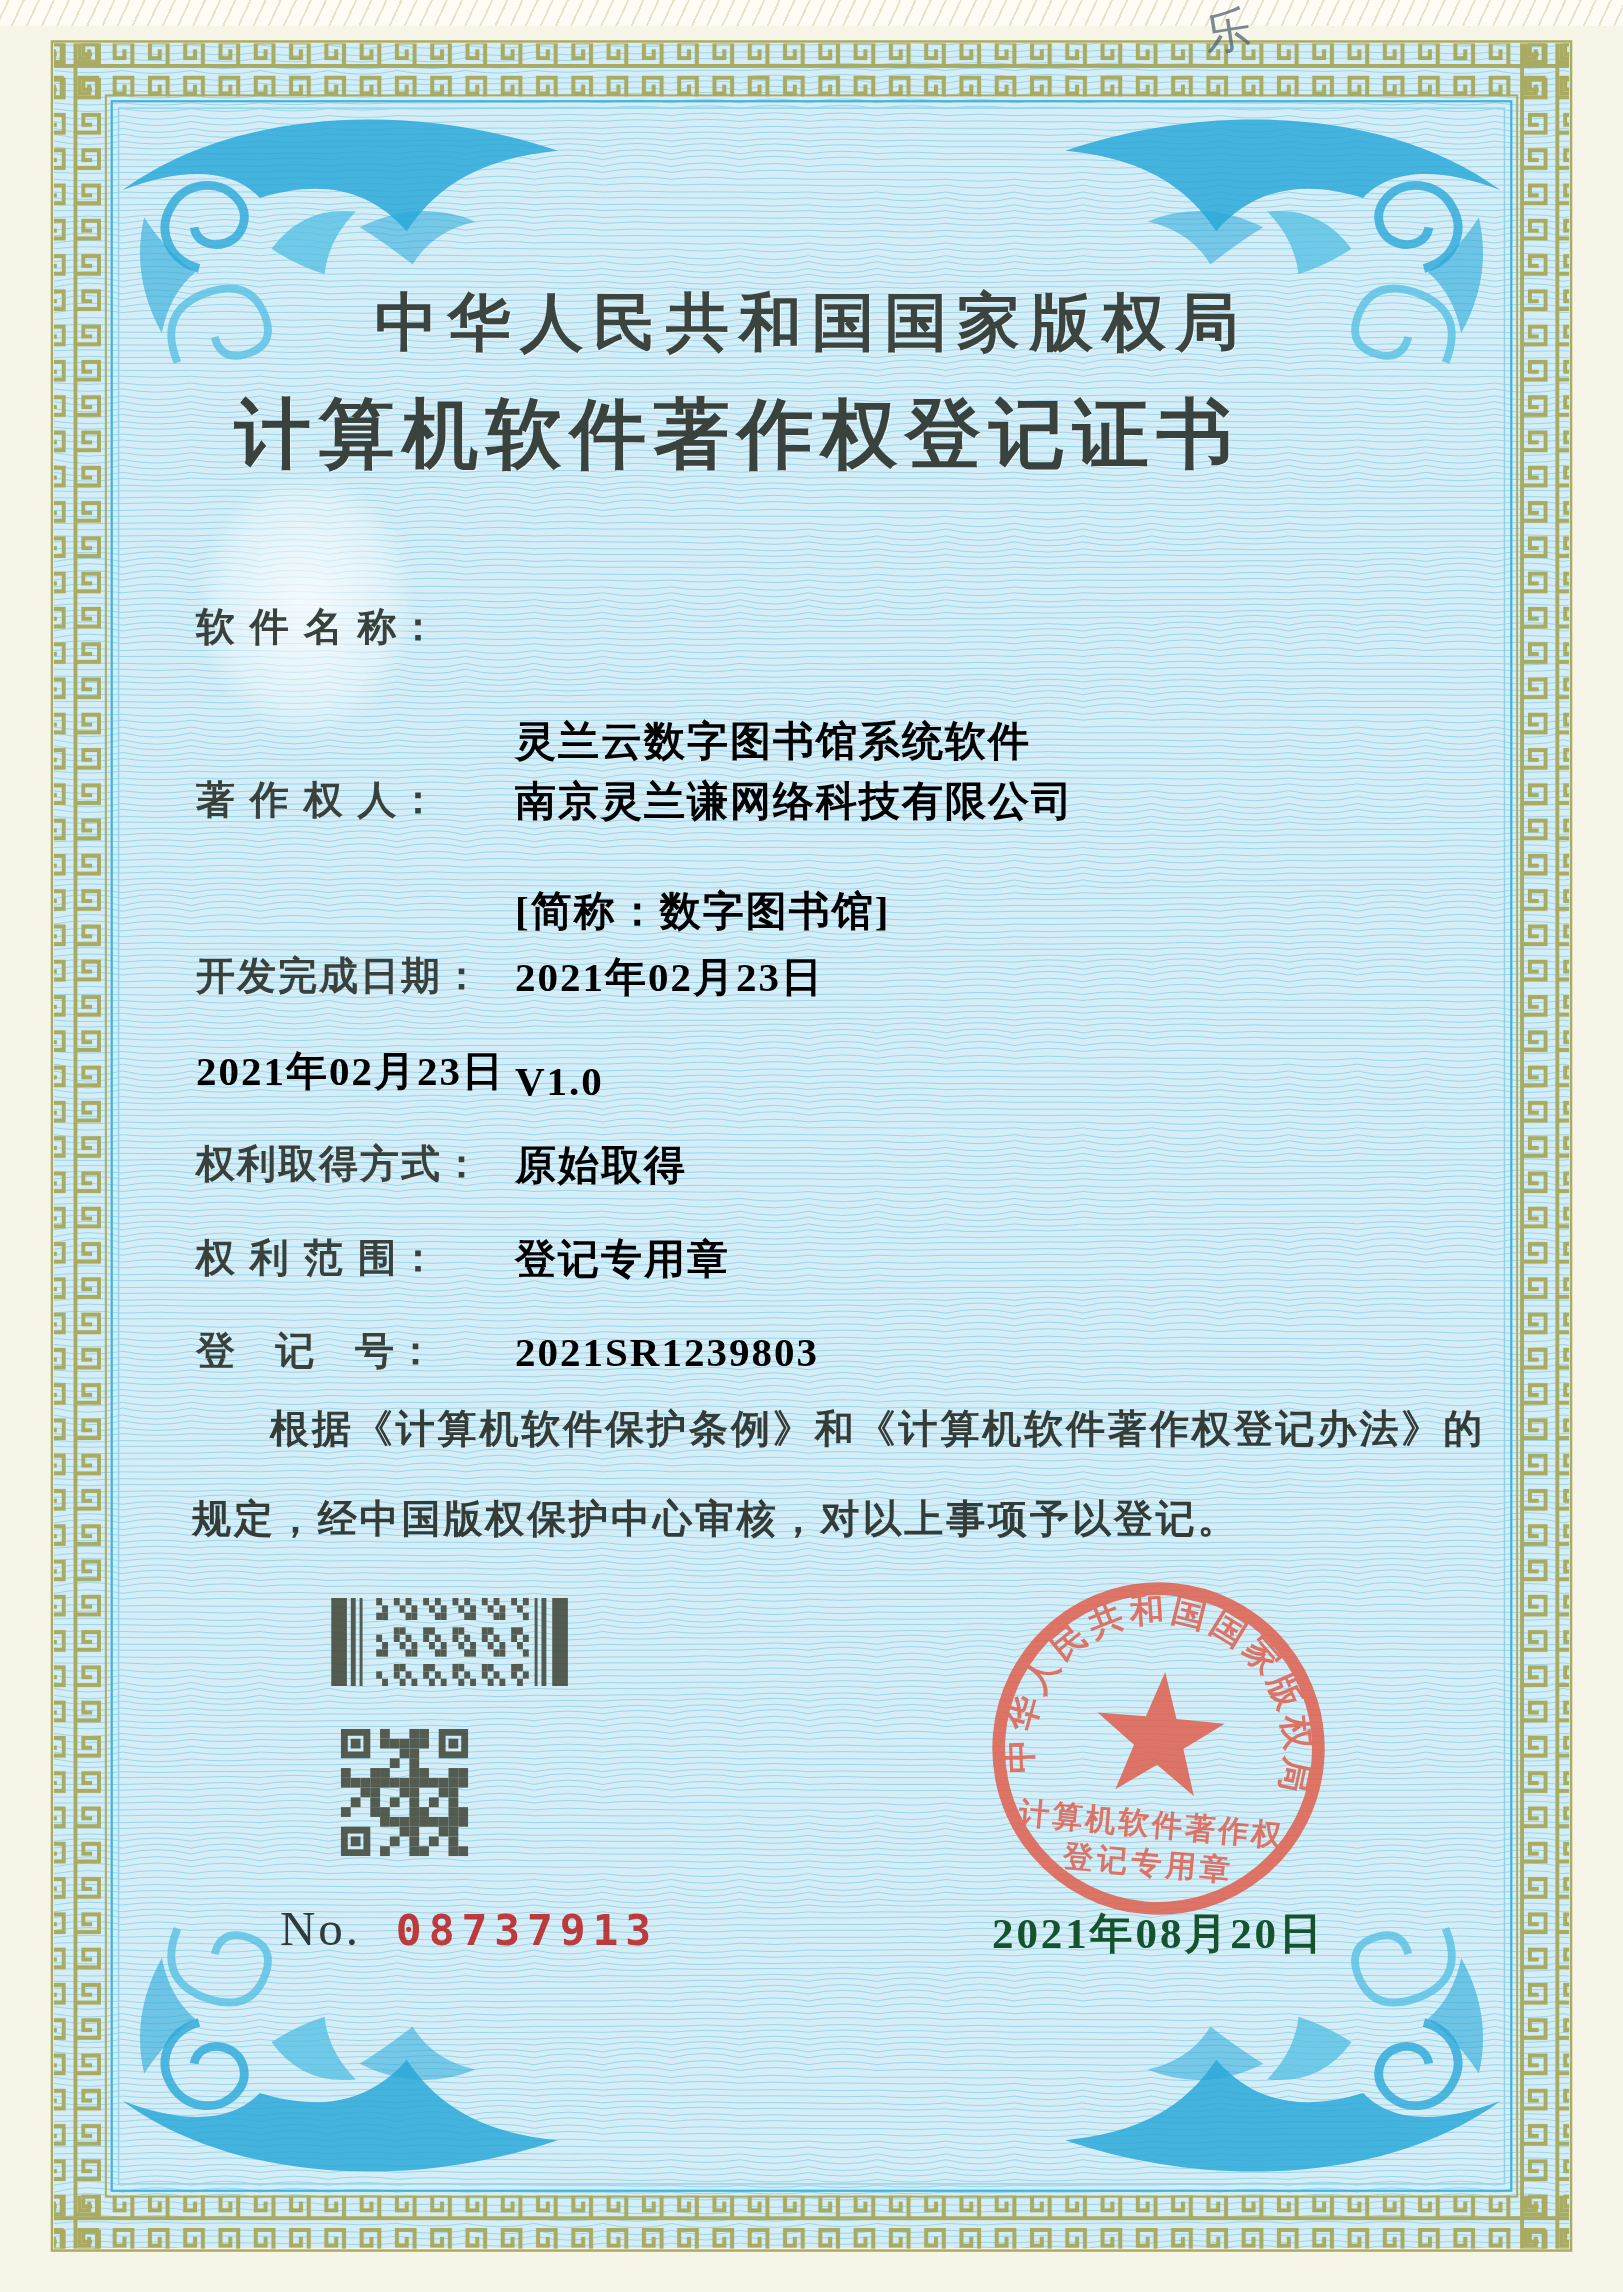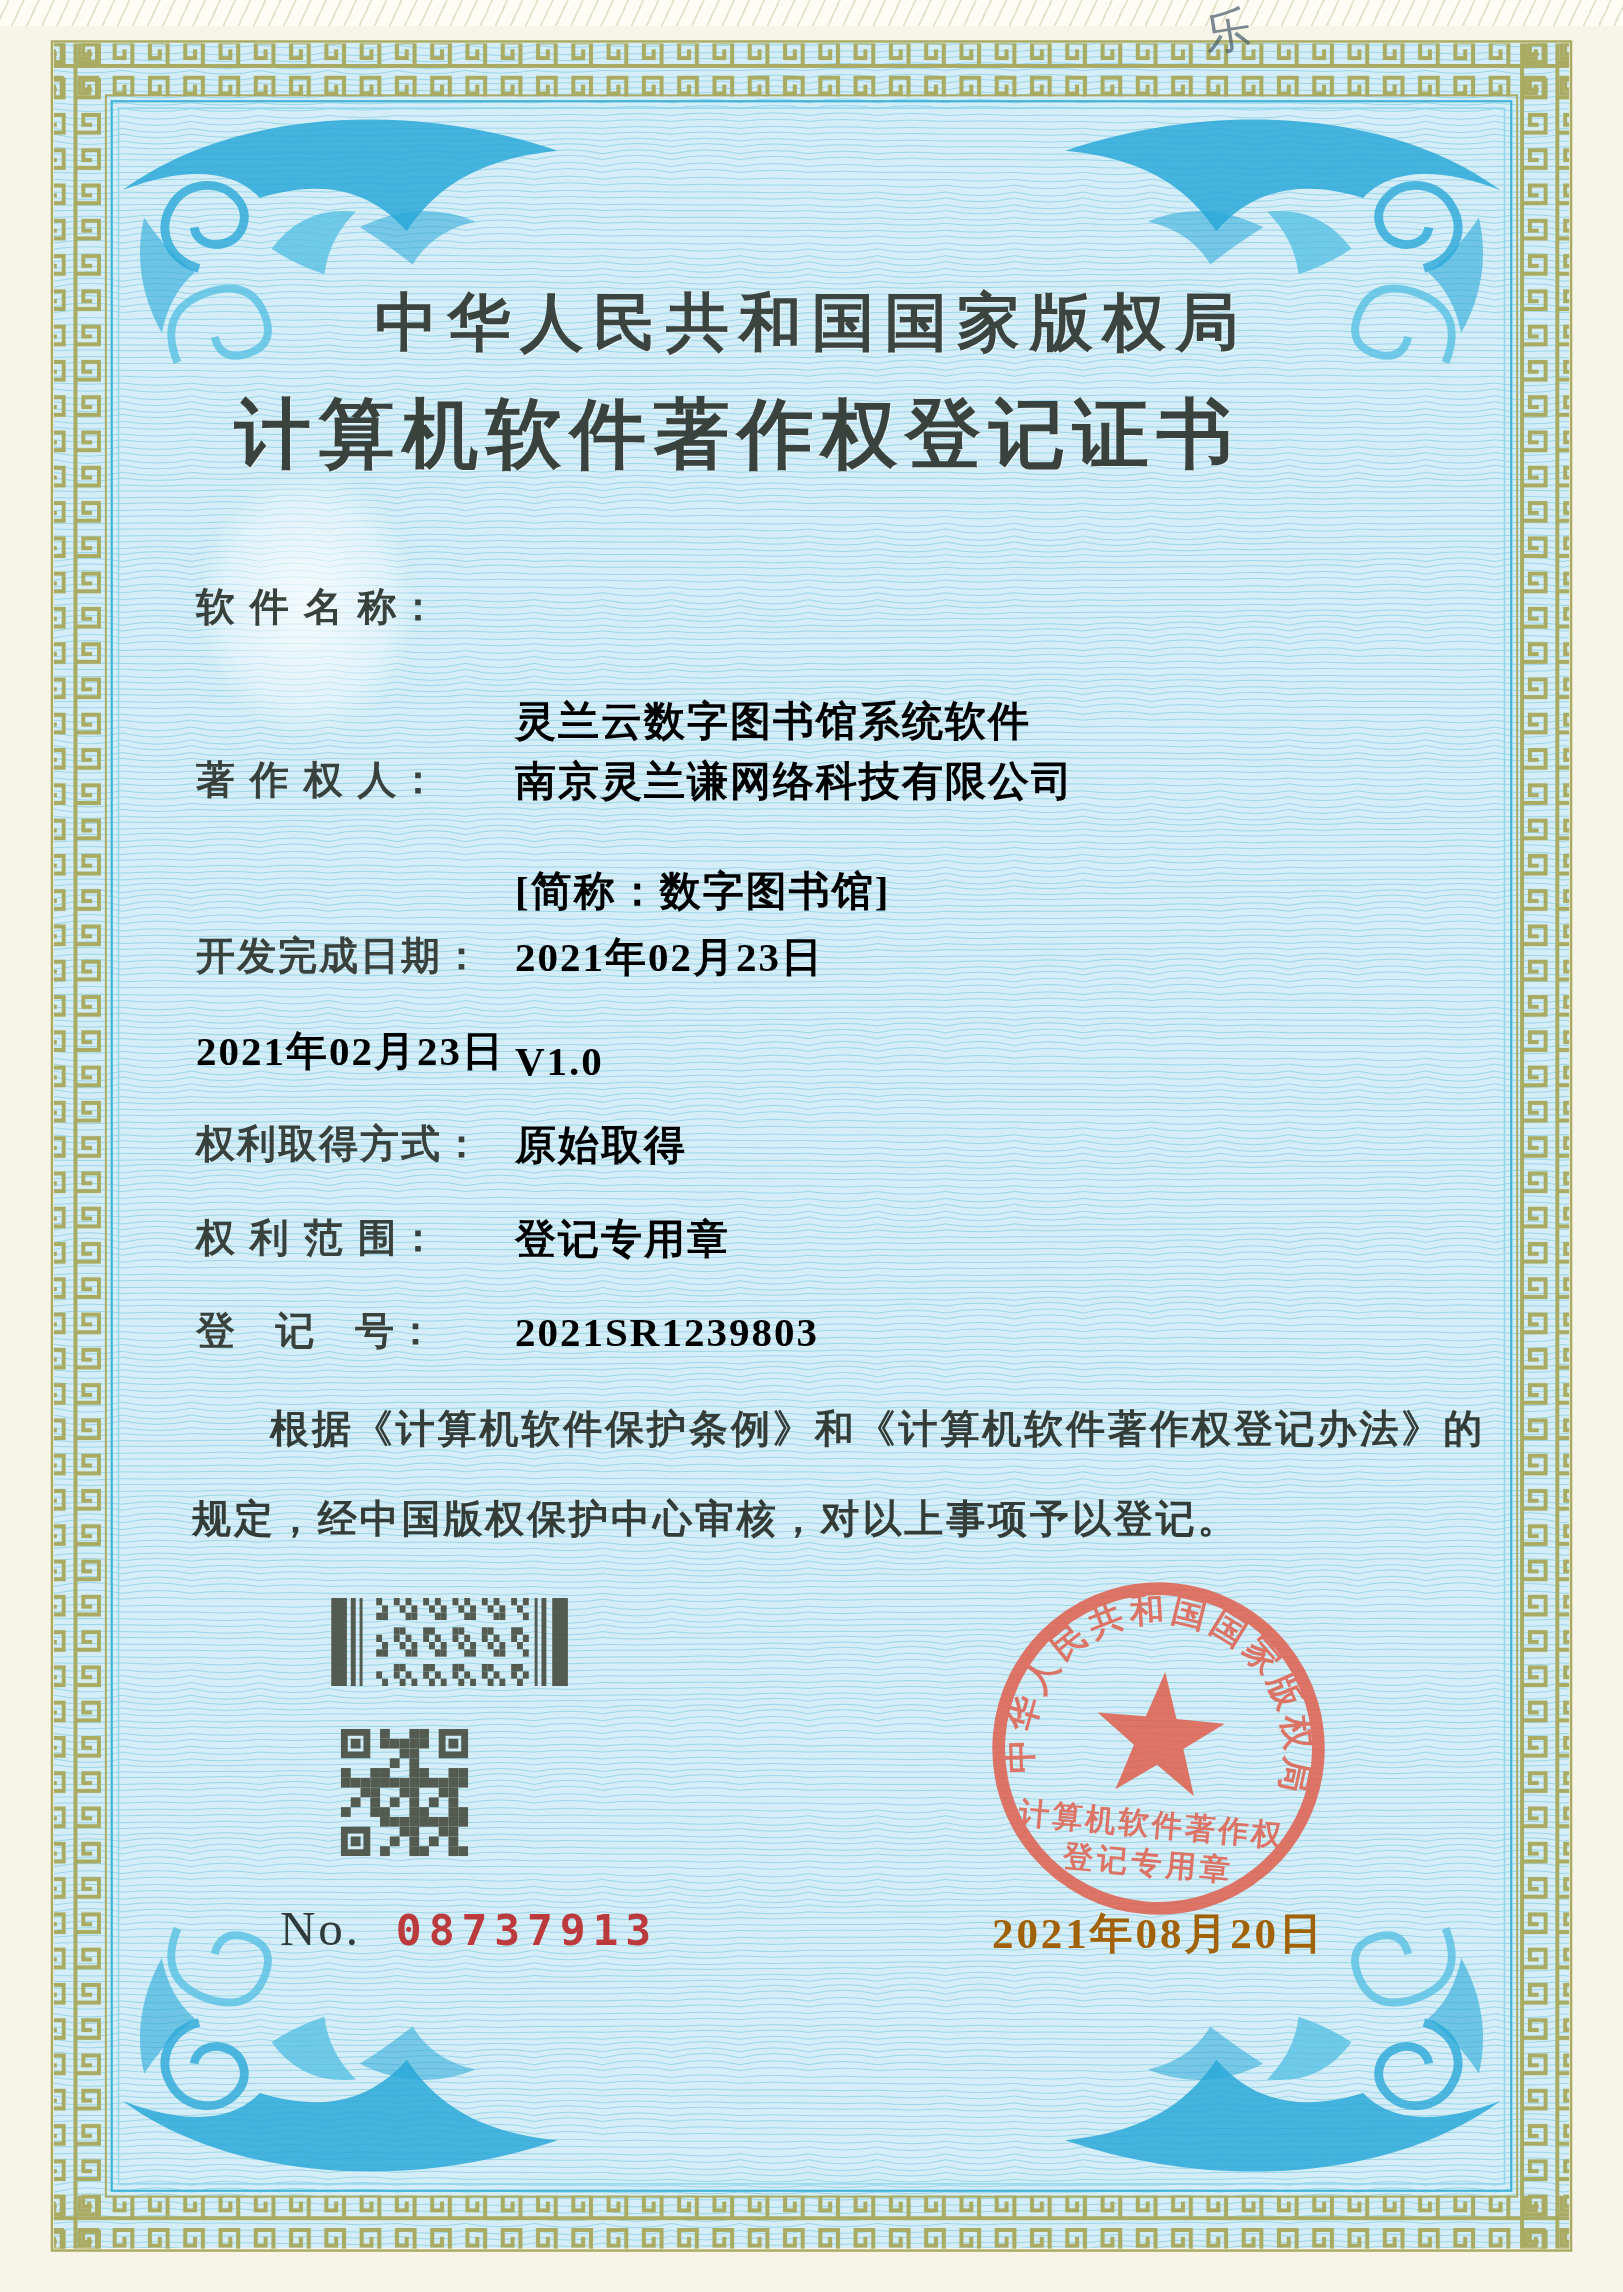--- a/index.html
+++ b/index.html
@@ -36,21 +36,21 @@
   .title-cert{
     position:absolute;left:0;top:384px;width:1475px;text-align:center;
     font-family:"Liberation Serif",serif;font-weight:700;font-size:76px;letter-spacing:7.8px;
     color:#3a423d;text-shadow:1px 1px 0 rgba(255,255,255,.5);
   }
   .cert-no{
     position:absolute;left:988px;top:510px;font-family:"Liberation Serif",serif;
     font-weight:700;font-size:33px;color:#3c443f;white-space:pre;
   }
   .cert-no .v{margin-left:25.5px;}
-  .field-row{position:absolute;left:196px;display:flex;align-items:flex-start;}
+  .field-row{position:absolute;left:196px;display:flex;align-items:flex-start;margin-top:20px;}
   .field-label{
     width:319px;flex:none;font-weight:700;font-size:39px;letter-spacing:2px;
     white-space:pre;color:#39413c;
   }
   .field-value{
     font-family:"Liberation Serif",serif;font-weight:700;font-size:41px;
     letter-spacing:2px;color:#000000;white-space:pre;line-height:1.38;
   }
   .statement{
     position:absolute;left:192px;top:1384px;width:1313px;
@@ -62,21 +62,21 @@
   .serial{position:absolute;left:280px;top:1900px;display:flex;align-items:baseline;}
   .serial .no{font-family:"Liberation Serif",serif;font-size:49px;color:#2f3b3b;letter-spacing:2.9px;}
   .serial .num{
     font-family:"DejaVu Sans Mono",monospace;font-size:43px;font-weight:600;
     color:#b91c1c;opacity:.85;letter-spacing:6.9px;margin-left:35px;
   }
   .seal{position:absolute;left:982px;top:1574px;}
   .issue-date{
     position:absolute;left:992px;top:1905px;
     font-family:"Liberation Serif",serif;font-weight:700;font-size:43px;
-    letter-spacing:2.9px;color:#a16207;
+    letter-spacing:2.9px;color:#14532d;
   }
 </style>
 </head>
 <body>
 
 <div class="page">
 
   <div class="paper-edge"></div>
 
   <div class="cert-bg">

